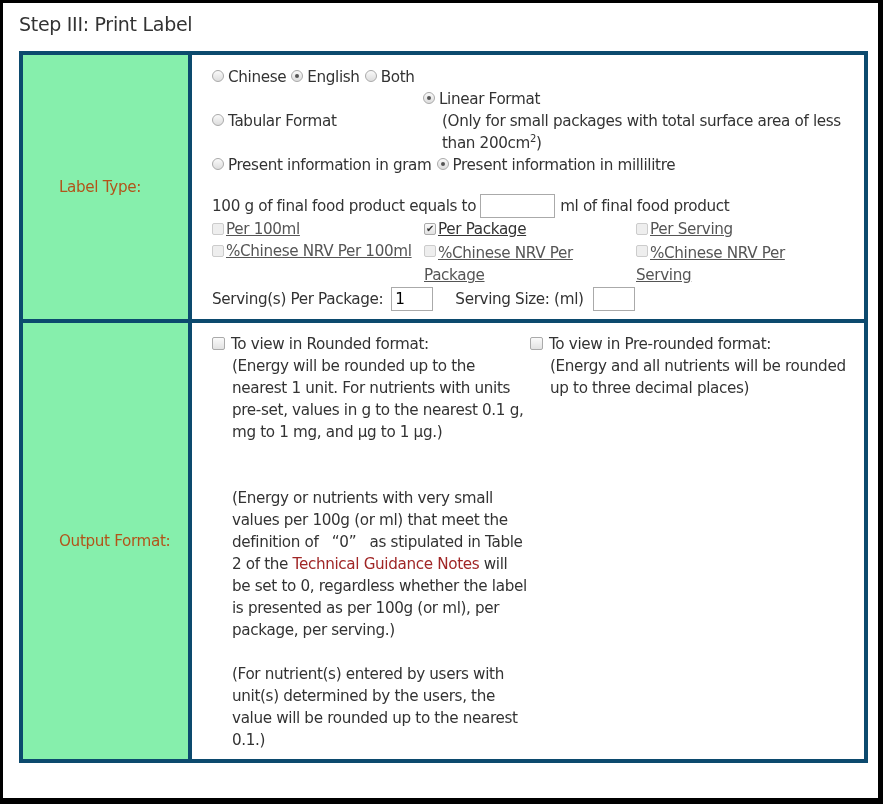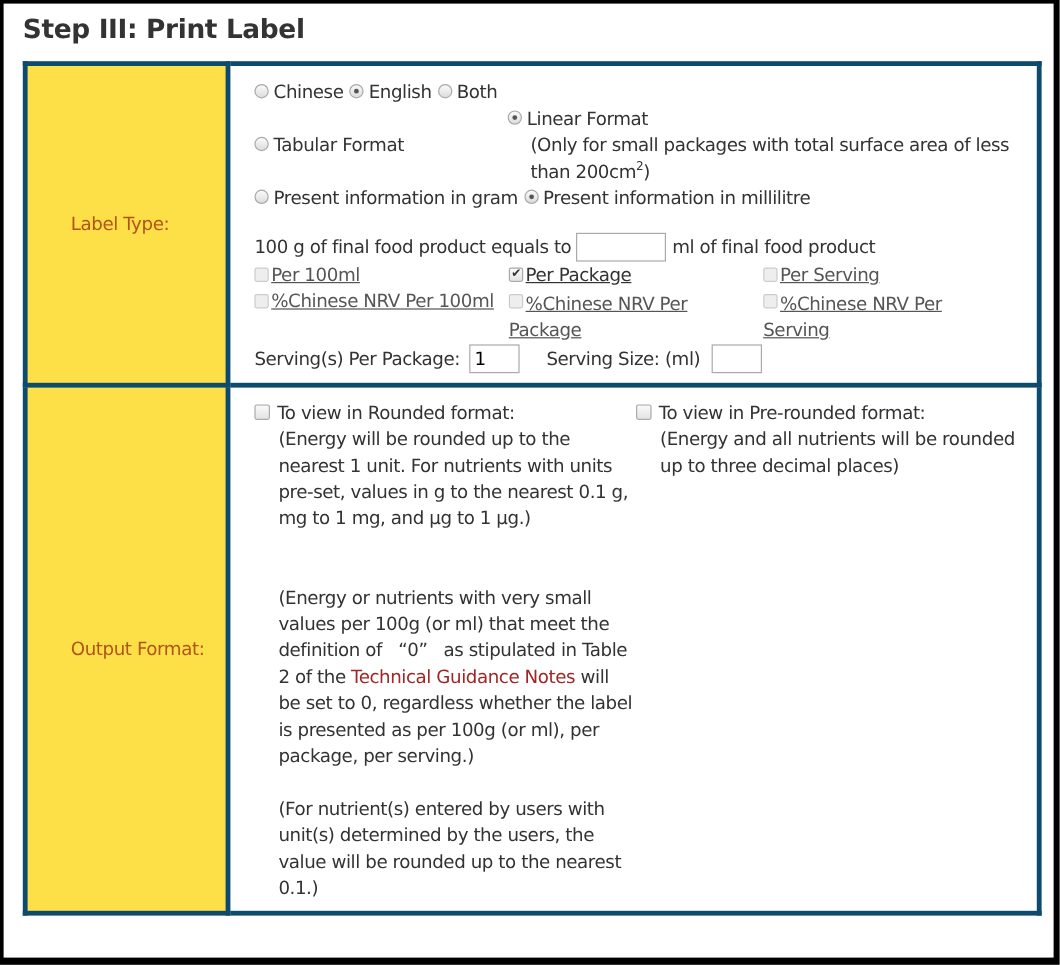--- a/index.html
+++ b/index.html
@@ -10,34 +10,34 @@
       color: #333;
       overflow: hidden;
     }
     .frame {
       position: absolute; left: 3px; top: 3px;
       width: 875px; height: 795px;
       background: #fff;
     }
     .title {
       position: absolute; left: 16px; top: 10px;
-      font-size: 22px; color: #333; margin: 0; font-weight: bold;
+      font-size: 19px; color: #333; margin: 0; font-weight: normal;
       letter-spacing: -0.3px;
     }
     table.form {
       position: absolute; left: 16px; top: 48px;
       width: 849px;
       border-collapse: collapse;
       font-size: 15.2px;
       letter-spacing: -0.35px;
       line-height: 22px;
     }
     table.form td { border: 4px solid #0c4a6e; vertical-align: top; }
     td.lbl {
-      width: 168px; background: #fde047; color: #b2541a;
+      width: 168px; background: #86efac; color: #b2541a;
       vertical-align: middle !important;
       padding: 0 0 0 36px;
     }
     td.val { padding: 11px 8px 8px 20px; color: #333; }
     .row1 td.lbl { height: 248px; }
     .row2 td.lbl { height: 430px; }
     .line { display: flex; align-items: center; white-space: nowrap; }
     .radio {
       display: inline-block; width: 10px; height: 10px; border-radius: 50%;
       border: 1px solid #aaa; background: linear-gradient(#fafafa,#ddd);

